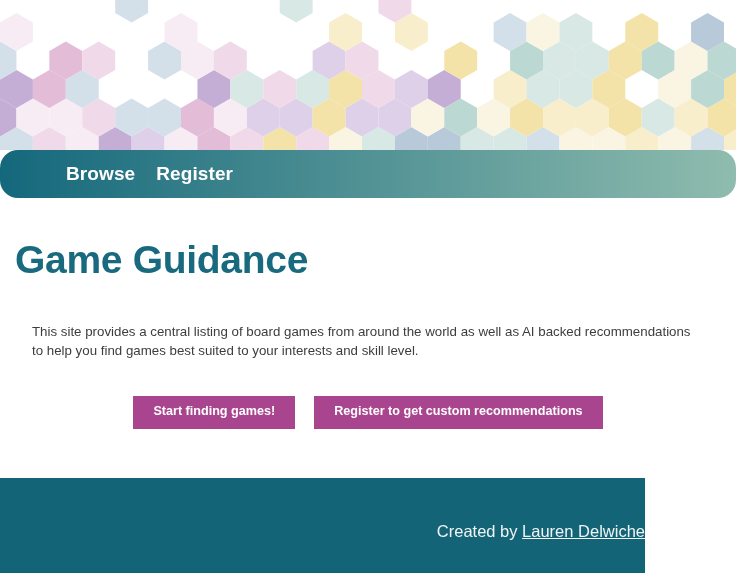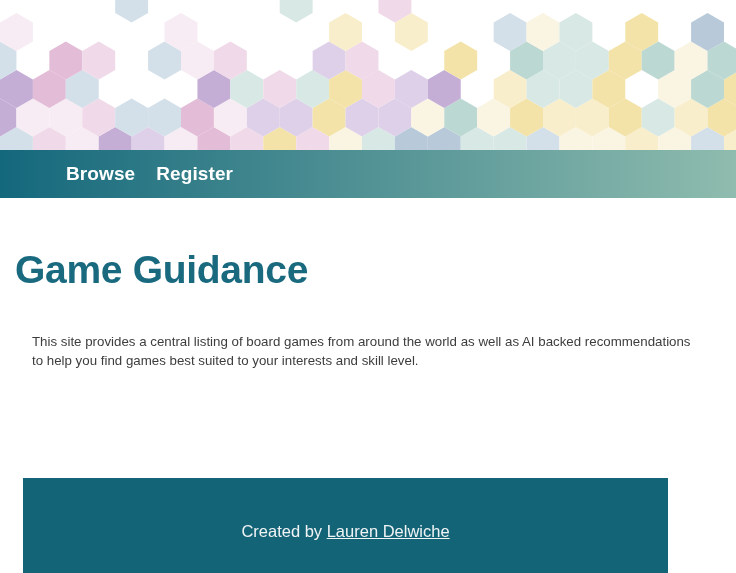--- a/index.html
+++ b/index.html
@@ -36,20 +36,21 @@
   #navbar {
     position: absolute;
     left: 0;
     top: 150px;
     width: 736px;
     height: 48px;
     display: flex;
     align-items: center;
     padding-left: 66px;
     box-sizing: border-box;
+    border-radius: 18px;
   }
   .nav-link {
     color: #ffffff;
     font-size: 19px;
     font-weight: bold;
     font-family: "Liberation Sans", sans-serif;
     text-decoration: none;
     margin-right: 21px;
     letter-spacing: 0.1px;
     cursor: pointer;
@@ -59,21 +60,21 @@
 
   
   #main {
     position: absolute;
     left: 0;
     top: 198px;
     width: 736px;
     height: 280px;
     background: #ffffff;
     box-sizing: border-box;
-    padding: 10px 15px;
+    padding: 0 15px;
   }
   #page-title {
     margin: 0;
     padding-top: 42px;
     font-size: 39px;
     font-weight: bold;
     color: #19697f;
     font-family: "Liberation Sans", sans-serif;
     letter-spacing: -0.3px;
     line-height: 1.0;
@@ -115,22 +116,21 @@
   
   #footer {
     position: absolute;
     left: 0;
     top: 478px;
     width: 645px;
     height: 95px;
     background: #146478;
     display: flex;
     align-items: center;
-    justify-content: center;
-    margin-left: 23px;
+    justify-content: flex-end;
   }
   #footer-text {
     color: #f0f4f5;
     font-size: 16.5px;
     font-family: "Liberation Sans", sans-serif;
     padding-top: 12px;
   }
   #footer-link {
     color: #f0f4f5;
     text-decoration: underline;
@@ -251,17 +251,19 @@
   <a class="nav-link">Browse</a>
   <a class="nav-link">Register</a>
 </nav>
 
 <div id="main">
   <h1 id="page-title" style="color: rgb(25, 105, 127);">Game Guidance</h1>
   <p id="intro-paragraph">This site provides a central listing of board games from around the world as well as AI backed recommendations to help you find games best suited to your interests and skill level.</p>
 </div>
 
 <div id="button-row">
+  <button class="cta-button" style="background: rgb(169, 69, 142);">Start finding games!</button>
+  <button class="cta-button" style="background: rgb(169, 69, 142);">Register to get custom recommendations</button>
 </div>
 
 <footer id="footer" style="background: rgb(20, 100, 120);">
   <div id="footer-text"><span>Created by </span><a id="footer-link">Lauren Delwiche</a></div>
 </footer>
 
 </body></html>

